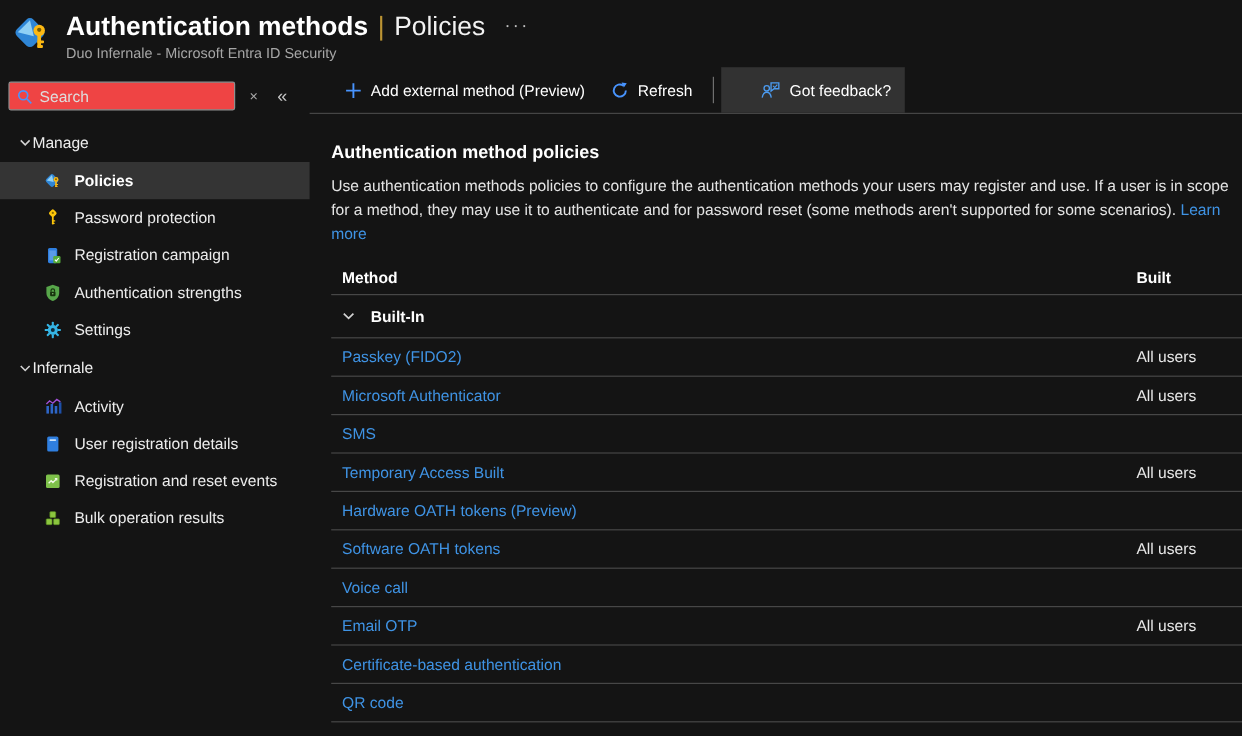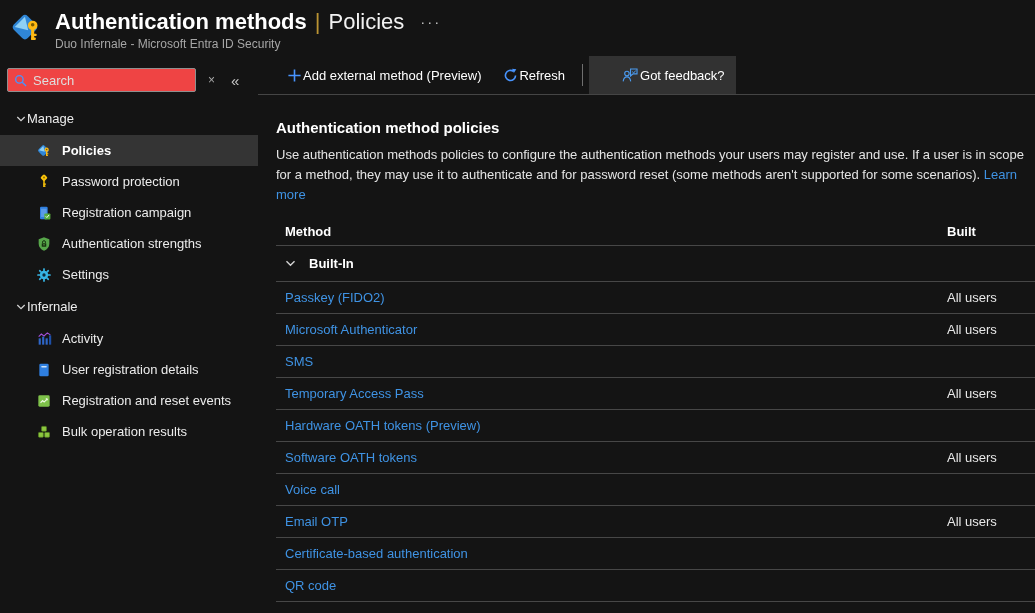--- a/index.html
+++ b/index.html
@@ -43,21 +43,21 @@
   .nav-item.selected { background:#343434; font-weight:bold; color:#ffffff; }
   .nav-item .icon { width:16px; height:16px; flex:none; }
   .nav-label { line-height:17px; }
 
   .icon { display:inline-flex; }
   .icon svg { width:100%; height:100%; }
 
   
   .main { flex:1; min-width:0; display:flex; flex-direction:column; }
   .toolbar { height:39px; flex:none; display:flex; align-items:stretch; padding-left:18px; border-bottom:1px solid #454545; }
-  .tb-btn { display:flex; align-items:center; gap:1px; padding:0 11px; color:#ffffff; cursor:pointer; white-space:nowrap; }
+  .tb-btn { display:flex; align-items:center; gap:7px; padding:0 11px; color:#ffffff; cursor:pointer; white-space:nowrap; }
   .tb-btn .icon { width:15px; height:15px; }
   .tb-btn.feedback { background:#323232;padding-left:32px; }
   .tb-btn.feedback .icon { width:18px; height:18px; }
   .tb-sep { width:1px; background:#6f6f6f; margin:8px 6px; }
 
   .page { padding:24px 0 0 18px; flex:1; }
   .page-heading { font-size:15px; font-weight:bold; color:#ffffff; }
   .desc { margin-top:9px; max-width:748px; line-height:20px; color:#e4e4e4; }
   .link { color:#3f93e4; text-decoration:none; cursor:pointer; }
 
@@ -308,21 +308,21 @@
               </div>
               <div class="trow tdata">
                 <div class="col-method"><a class="link">Microsoft Authenticator</a></div>
                 <div class="col-target">All users</div>
               </div>
               <div class="trow tdata">
                 <div class="col-method"><a class="link">SMS</a></div>
                 <div class="col-target"></div>
               </div>
               <div class="trow tdata">
-                <div class="col-method"><a class="link">Temporary Access Pass</a></div>
+                <div class="col-method"><a class="link">Temporary Access Built</a></div>
                 <div class="col-target">All users</div>
               </div>
               <div class="trow tdata">
                 <div class="col-method"><a class="link">Hardware OATH tokens (Preview)</a></div>
                 <div class="col-target"></div>
               </div>
               <div class="trow tdata">
                 <div class="col-method"><a class="link">Software OATH tokens</a></div>
                 <div class="col-target">All users</div>
               </div>

